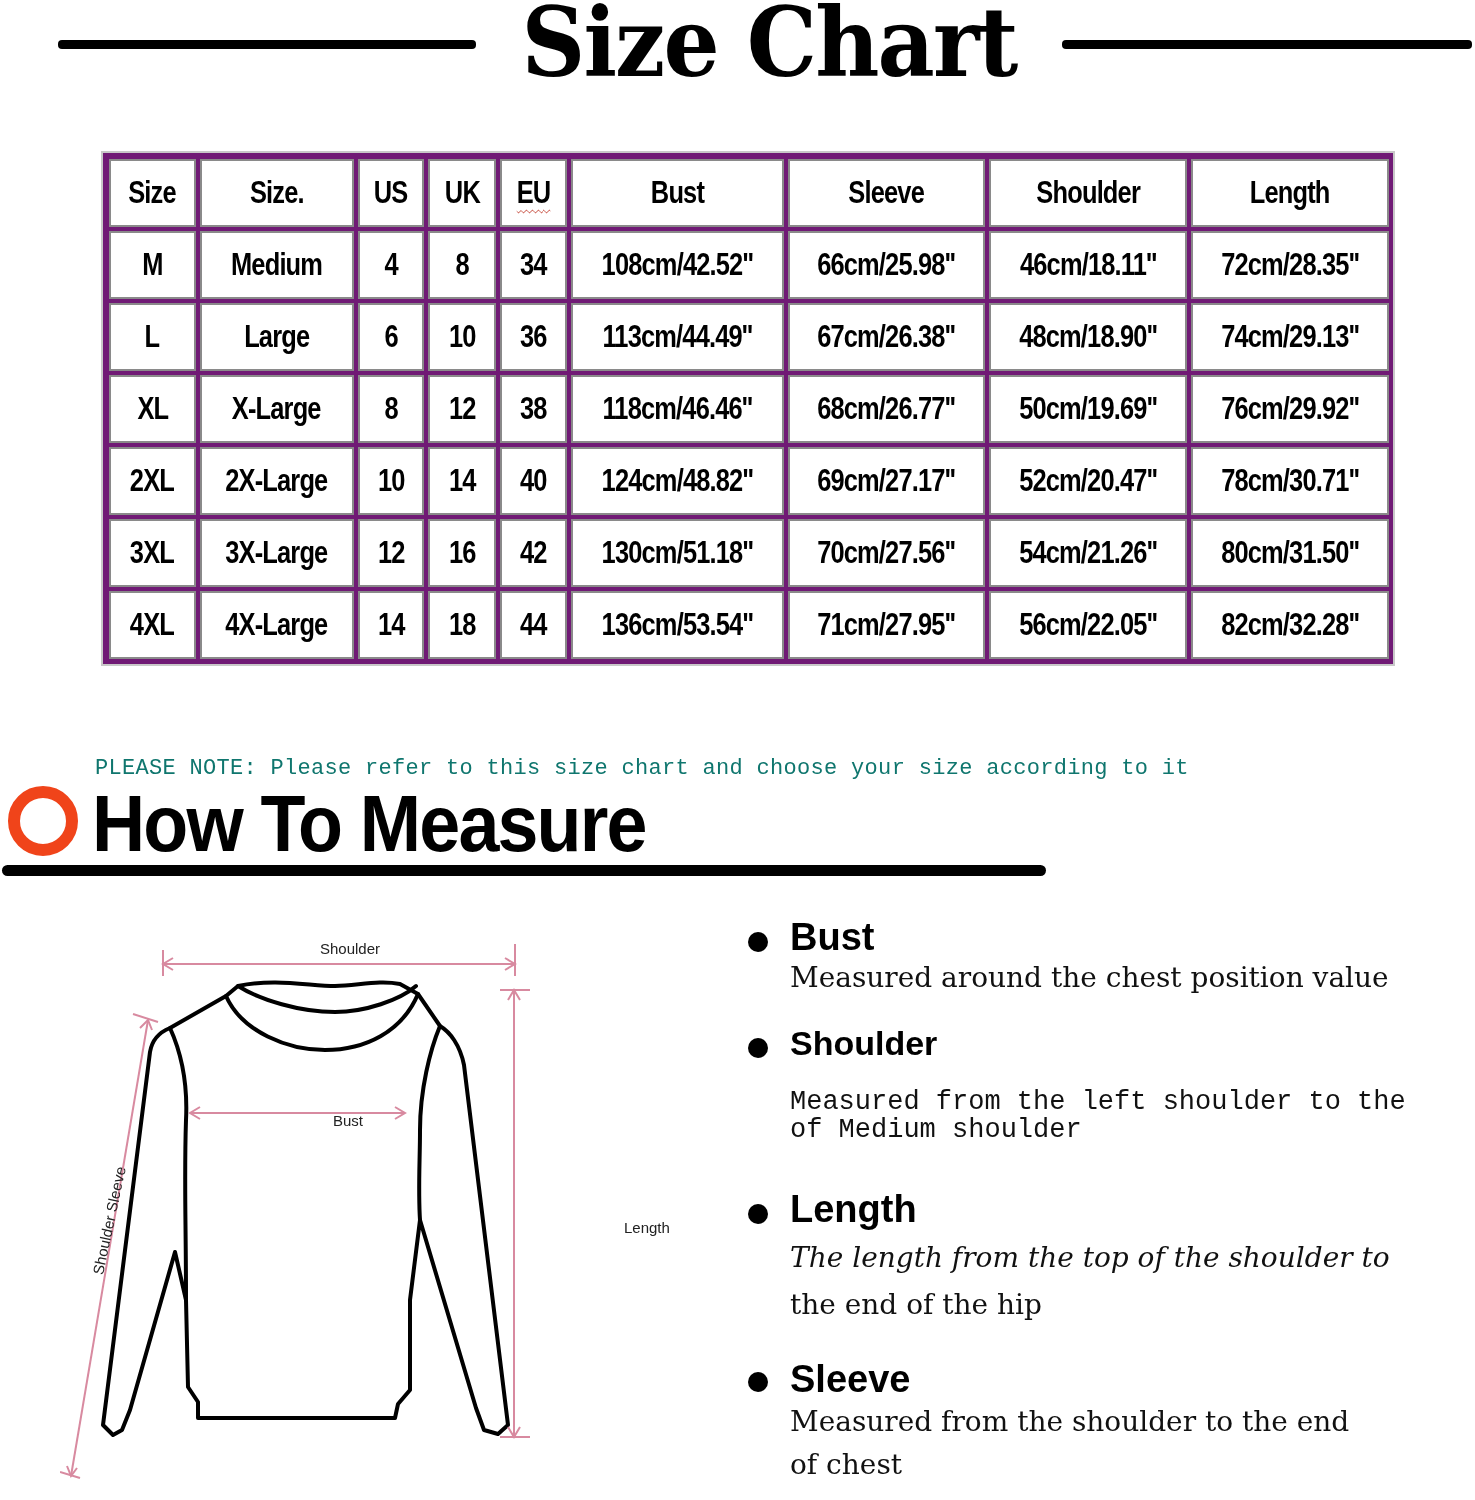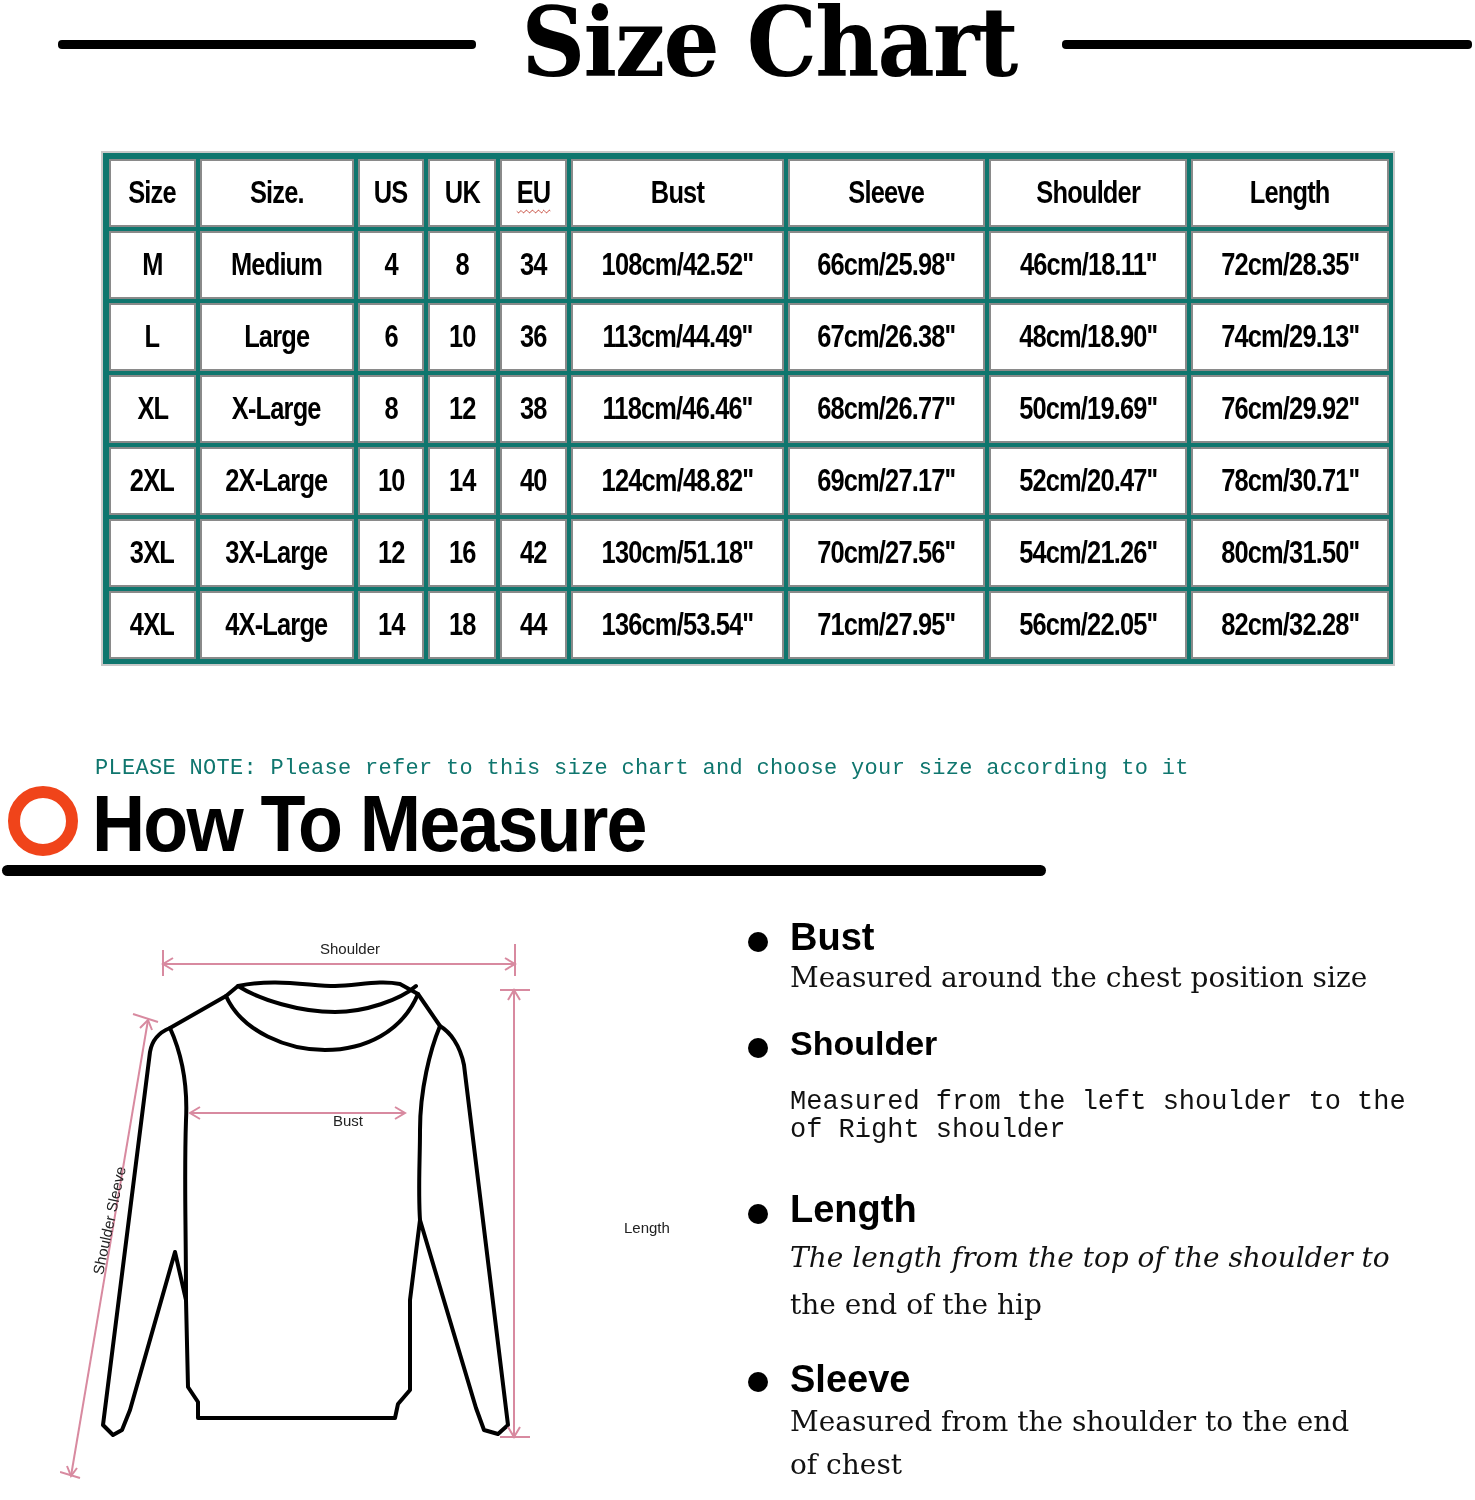--- a/index.html
+++ b/index.html
@@ -7,21 +7,21 @@
 
   
   .title-rule { position: absolute; height: 9px; background: #000; border-radius: 4px; top: 40px; }
   .title-rule.left { left: 58px; width: 418px; }
   .title-rule.right { left: 1062px; width: 410px; }
   .title { position: absolute; left: 476px; width: 586px; top: -14px; text-align: center;
            font-family: "DejaVu Serif", serif; font-size: 96px; font-weight: bold; letter-spacing: -2px; transform: scaleX(0.92); }
 
   
   .table-wrap { position: absolute; left: 101px; top: 151px; width: 1294px; height: 515px;
-                border: 2px solid #c8c8c8; box-sizing: border-box; background: #0f766e; }
+                border: 2px solid #c8c8c8; box-sizing: border-box; background: #701a75; }
   table.size-table { position: absolute; left: 2px; top: 2px; border-collapse: separate; border-spacing: 4px; }
   table.size-table td, table.size-table th {
     border: 2px solid #8a8a8a; box-sizing: border-box; height: 68px; padding: 0;
     text-align: center; vertical-align: middle; font-family: "Liberation Sans", sans-serif;
     font-weight: bold; font-size: 31px; letter-spacing: -1px; background: #fff;
   }
   table.size-table th { font-weight: bold; }
   .cond { display: inline-block; transform: scaleX(0.82); white-space: nowrap; }
   .eu-underline { text-decoration: underline wavy #c0392b; text-decoration-thickness: 1px; text-underline-offset: 6px; }
 
@@ -191,28 +191,28 @@
   </svg>
   <div class="dlabel" style="left:260px; top:20px;">Shoulder</div>
   <div class="dlabel" style="left:273px; top:192px;">Bust</div>
   <div class="dlabel" style="left:-6px; top:292px; transform: rotate(-78deg); transform-origin: center; white-space:nowrap;">Shoulder Sleeve</div>
   <div class="dlabel" style="left:564px; top:299px;">Length</div>
 </div>
 
 <div class="desc" style="top:920px;">
   <div class="bullet" style="top:12px;"></div>
   <div class="head" style="top:-4px;">Bust</div>
-  <div class="body" style="top:36px;">Measured around the chest position size</div>
+  <div class="body" style="top:36px;">Measured around the chest position value</div>
 </div>
 
 <div class="desc" style="top:1026px;">
   <div class="bullet" style="top:12px;"></div>
   <div class="head" style="top:-2px; font-size:34px;">Shoulder</div>
   <div class="body mono" style="top:44px;margin-top:12px;">Measured from the left shoulder to the</div>
-  <div class="body mono" style="top:84px;">of Right shoulder</div>
+  <div class="body mono" style="top:84px;">of Medium shoulder</div>
 </div>
 
 <div class="desc" style="top:1192px;">
   <div class="bullet" style="top:12px;"></div>
   <div class="head" style="top:-4px;">Length</div>
   <div class="body" style="top:44px;font-style:italic;">The length from the top of the shoulder to</div>
   <div class="body" style="top:91px;">the end of the hip</div>
 </div>
 
 <div class="desc" style="top:1362px;">

